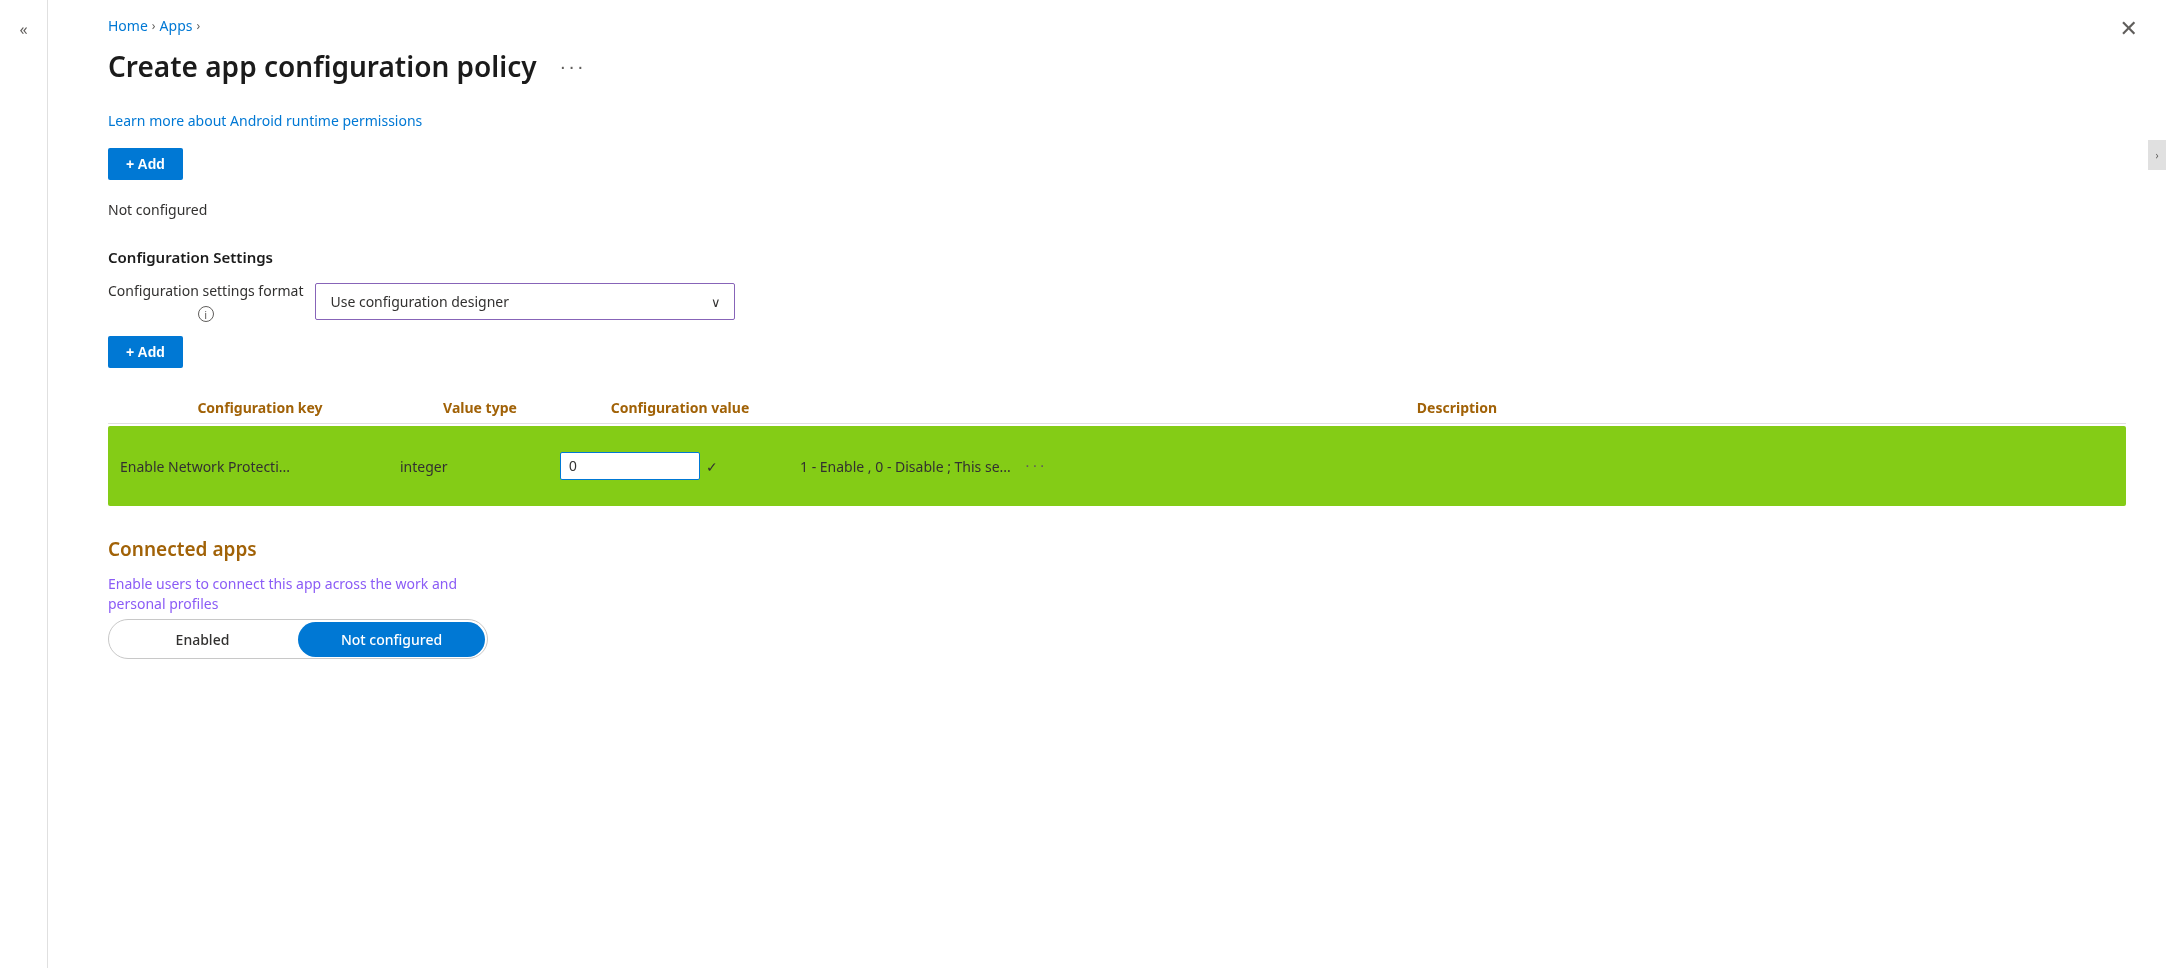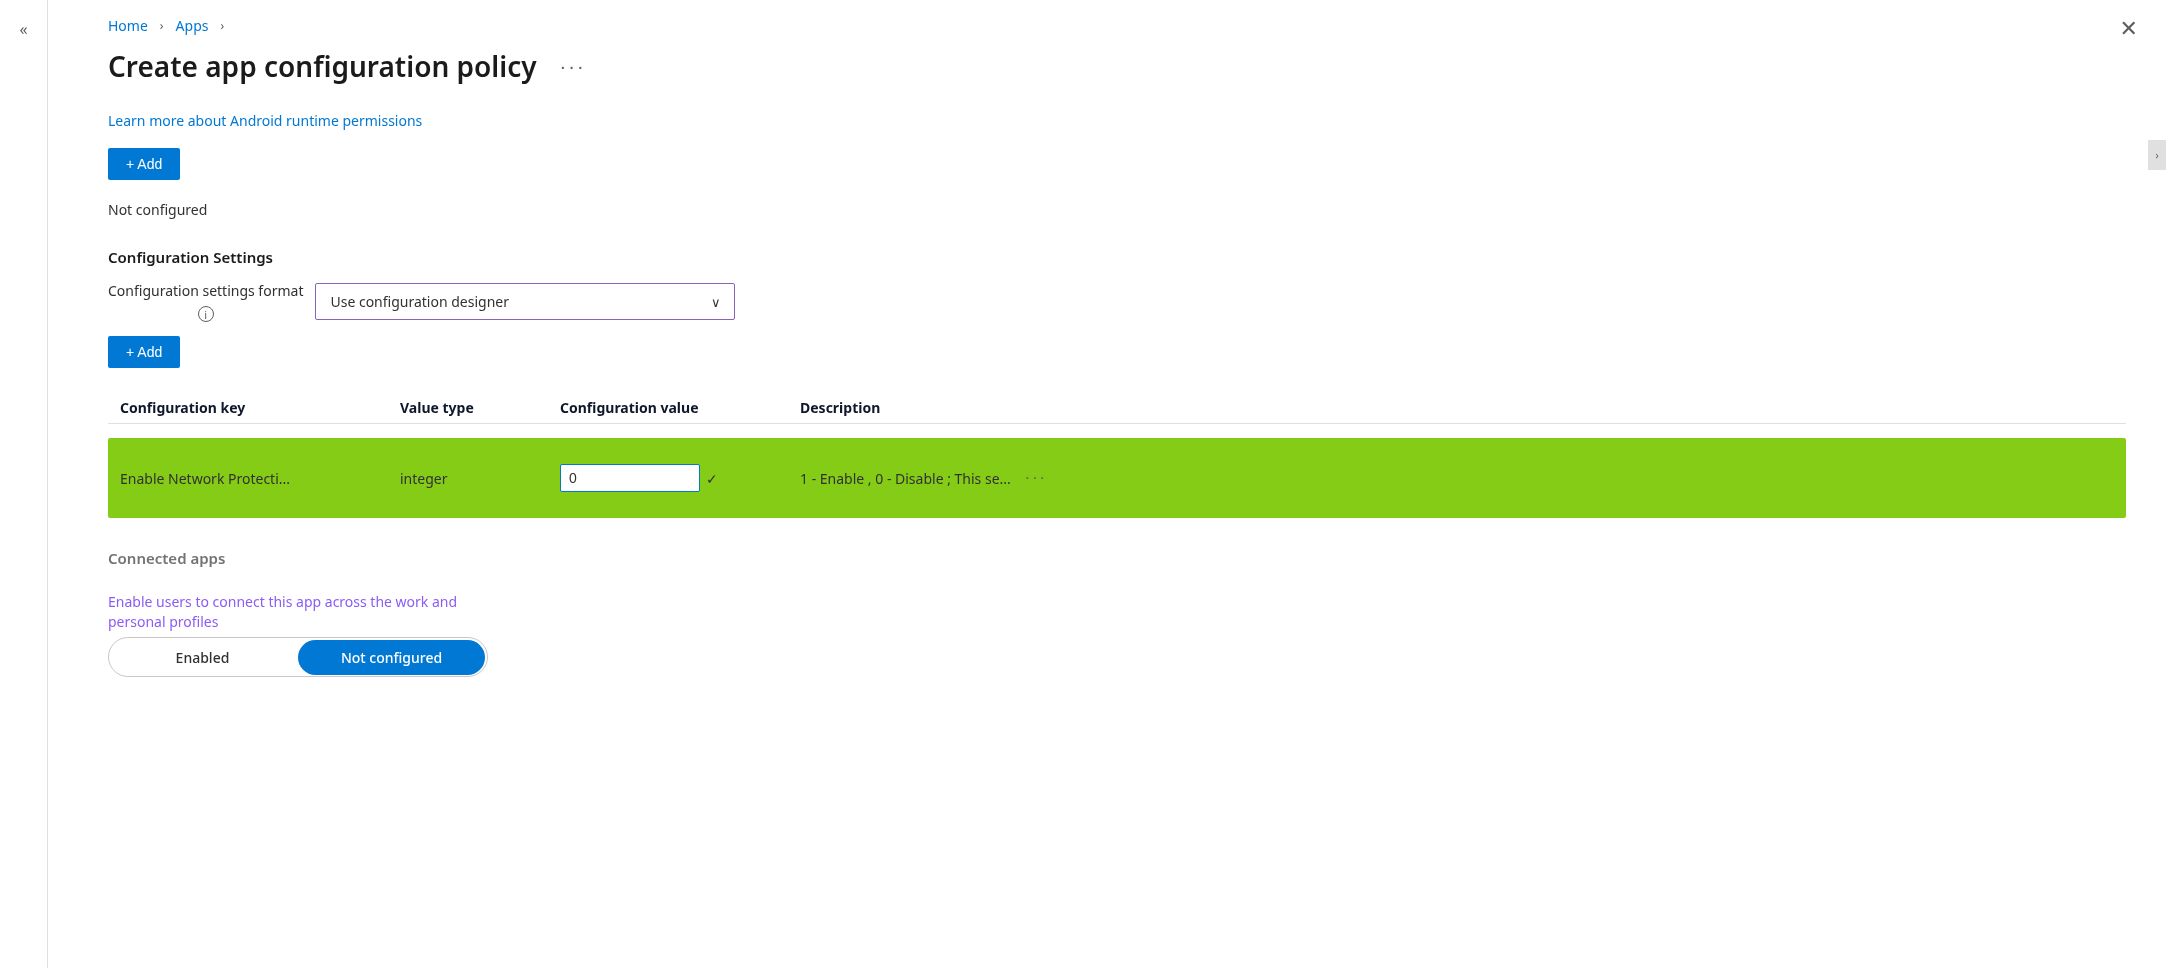--- a/index.html
+++ b/index.html
@@ -22,21 +22,21 @@
     .main-panel {
       flex: 1;
       background: #fff;
       padding: 16px 40px 40px 60px;
       position: relative;
       overflow-y: auto;
     }
     .breadcrumb {
       display: flex;
       align-items: center;
-      gap: 12px;
+      gap: 4px;
       font-size: 14px;
       color: #0078d4;
       margin-bottom: 12px;
     }
     .breadcrumb-sep {
       color: #605e5c;
       font-size: 12px;
     }
     .breadcrumb a {
       color: #0078d4;
@@ -95,21 +95,21 @@
       cursor: pointer;
       display: inline-block;
       margin-bottom: 18px;
     }
     .add-btn {
       background: #0078d4;
       color: #fff;
       border: none;
       padding: 8px 18px;
       font-size: 14px;
-      font-weight: 400;
+      font-weight: 700;
       cursor: pointer;
       border-radius: 2px;
       margin-bottom: 10px;
     }
     .not-configured-text {
       font-size: 14px;
       color: #323130;
       margin-bottom: 28px;
     }
     .section-title {
@@ -167,23 +167,24 @@
       color: #323130;
       margin-bottom: 18px;
     }
     .table-section { margin-bottom: 30px; }
     .table-header-row {
       display: grid;
       grid-template-columns: 280px 160px 240px 1fr;
       padding: 6px 12px;
       font-size: 14px;
       font-weight: 700;
-      color: #0f172a;
+      color: #a16207;
       border-bottom: 1px solid #e0e0e0;
-      margin-bottom: 14px;
+      margin-bottom: 2px;
+      text-align: center;
     }
     .table-data-row {
       display: grid;
       grid-template-columns: 280px 160px 240px 1fr;
       padding: 26px 12px;
       font-size: 14px;
       color: #323130;
       align-items: center;
       background: #84cc16;
       border-radius: 2px;
@@ -218,24 +219,24 @@
       background: none;
       border: none;
       cursor: pointer;
       color: #605e5c;
       font-size: 16px;
       letter-spacing: 2px;
       padding: 2px 6px;
     }
     .connected-apps-section { margin-top: 10px; }
     .connected-apps-title {
-      font-size: 15px;
+      font-size: 19px;
       font-weight: 600;
-      color: #737373;
-      margin-bottom: 24px;
+      color: #a16207;
+      margin-bottom: 12px;
     }
     .connected-apps-label {
       font-size: 14px;
       color: #8b5cf6;
       margin-bottom: 6px;
       max-width: 380px;
       line-height: 1.4;
     }
     .toggle-group {
       display: flex;

